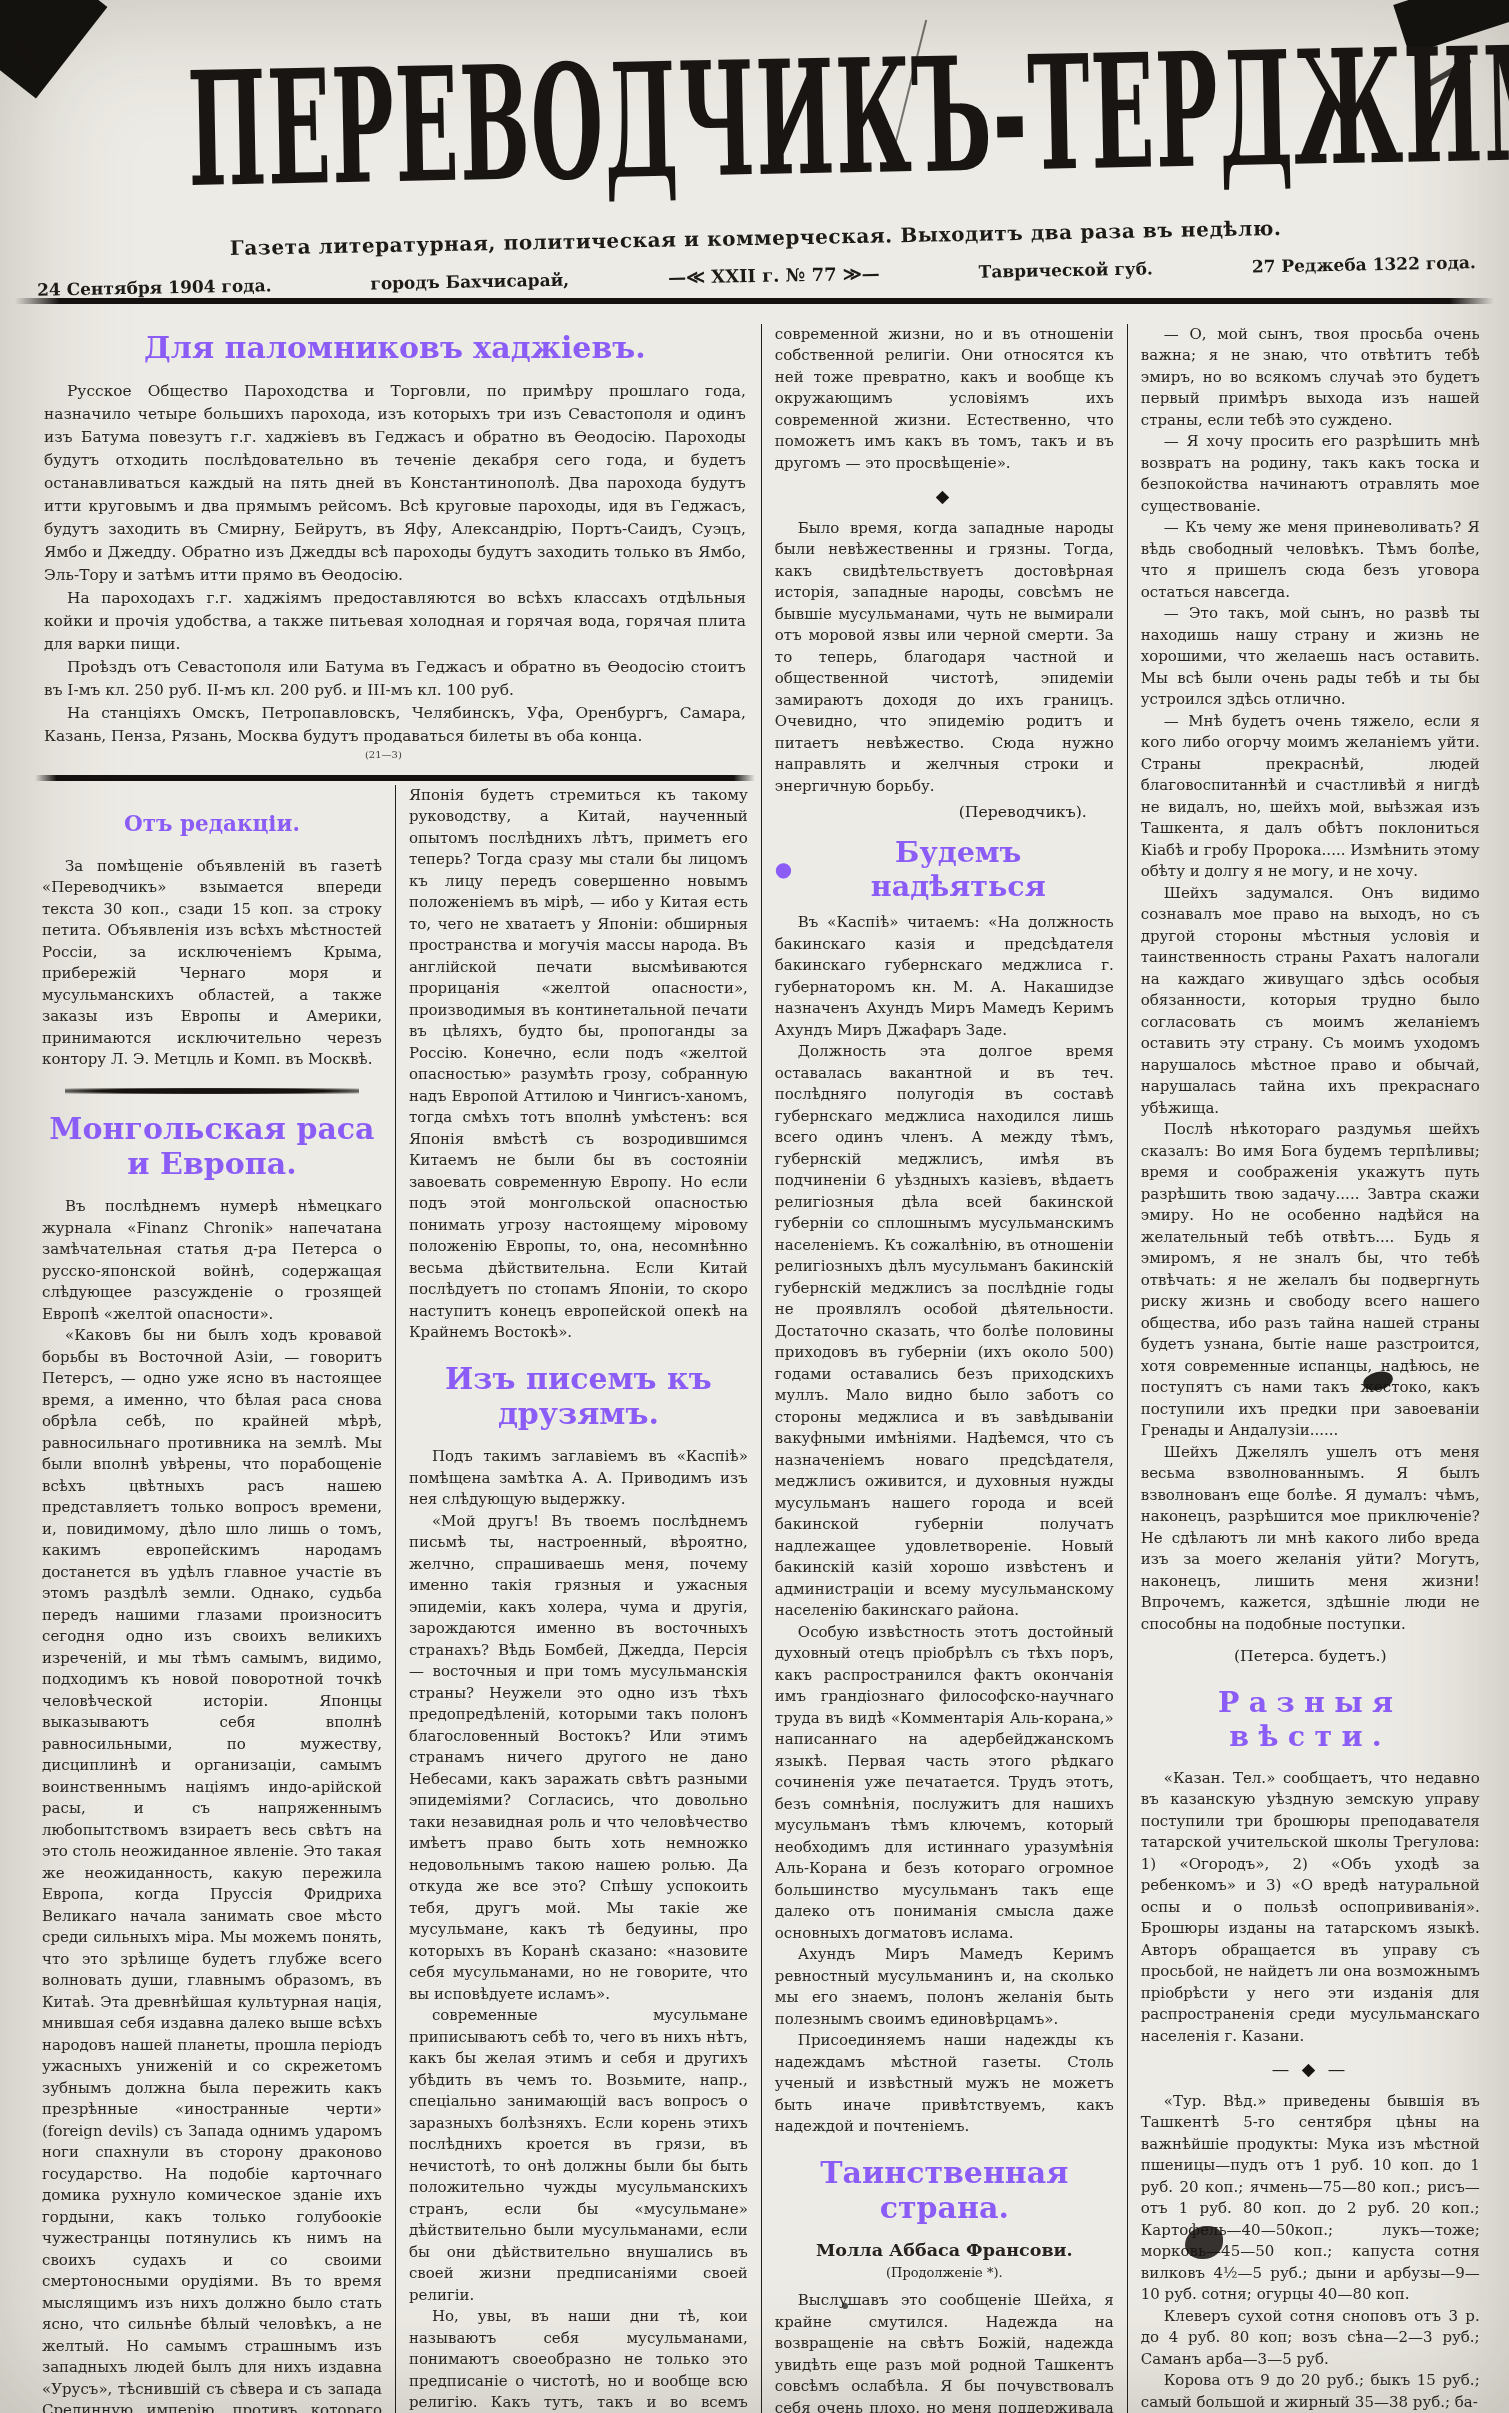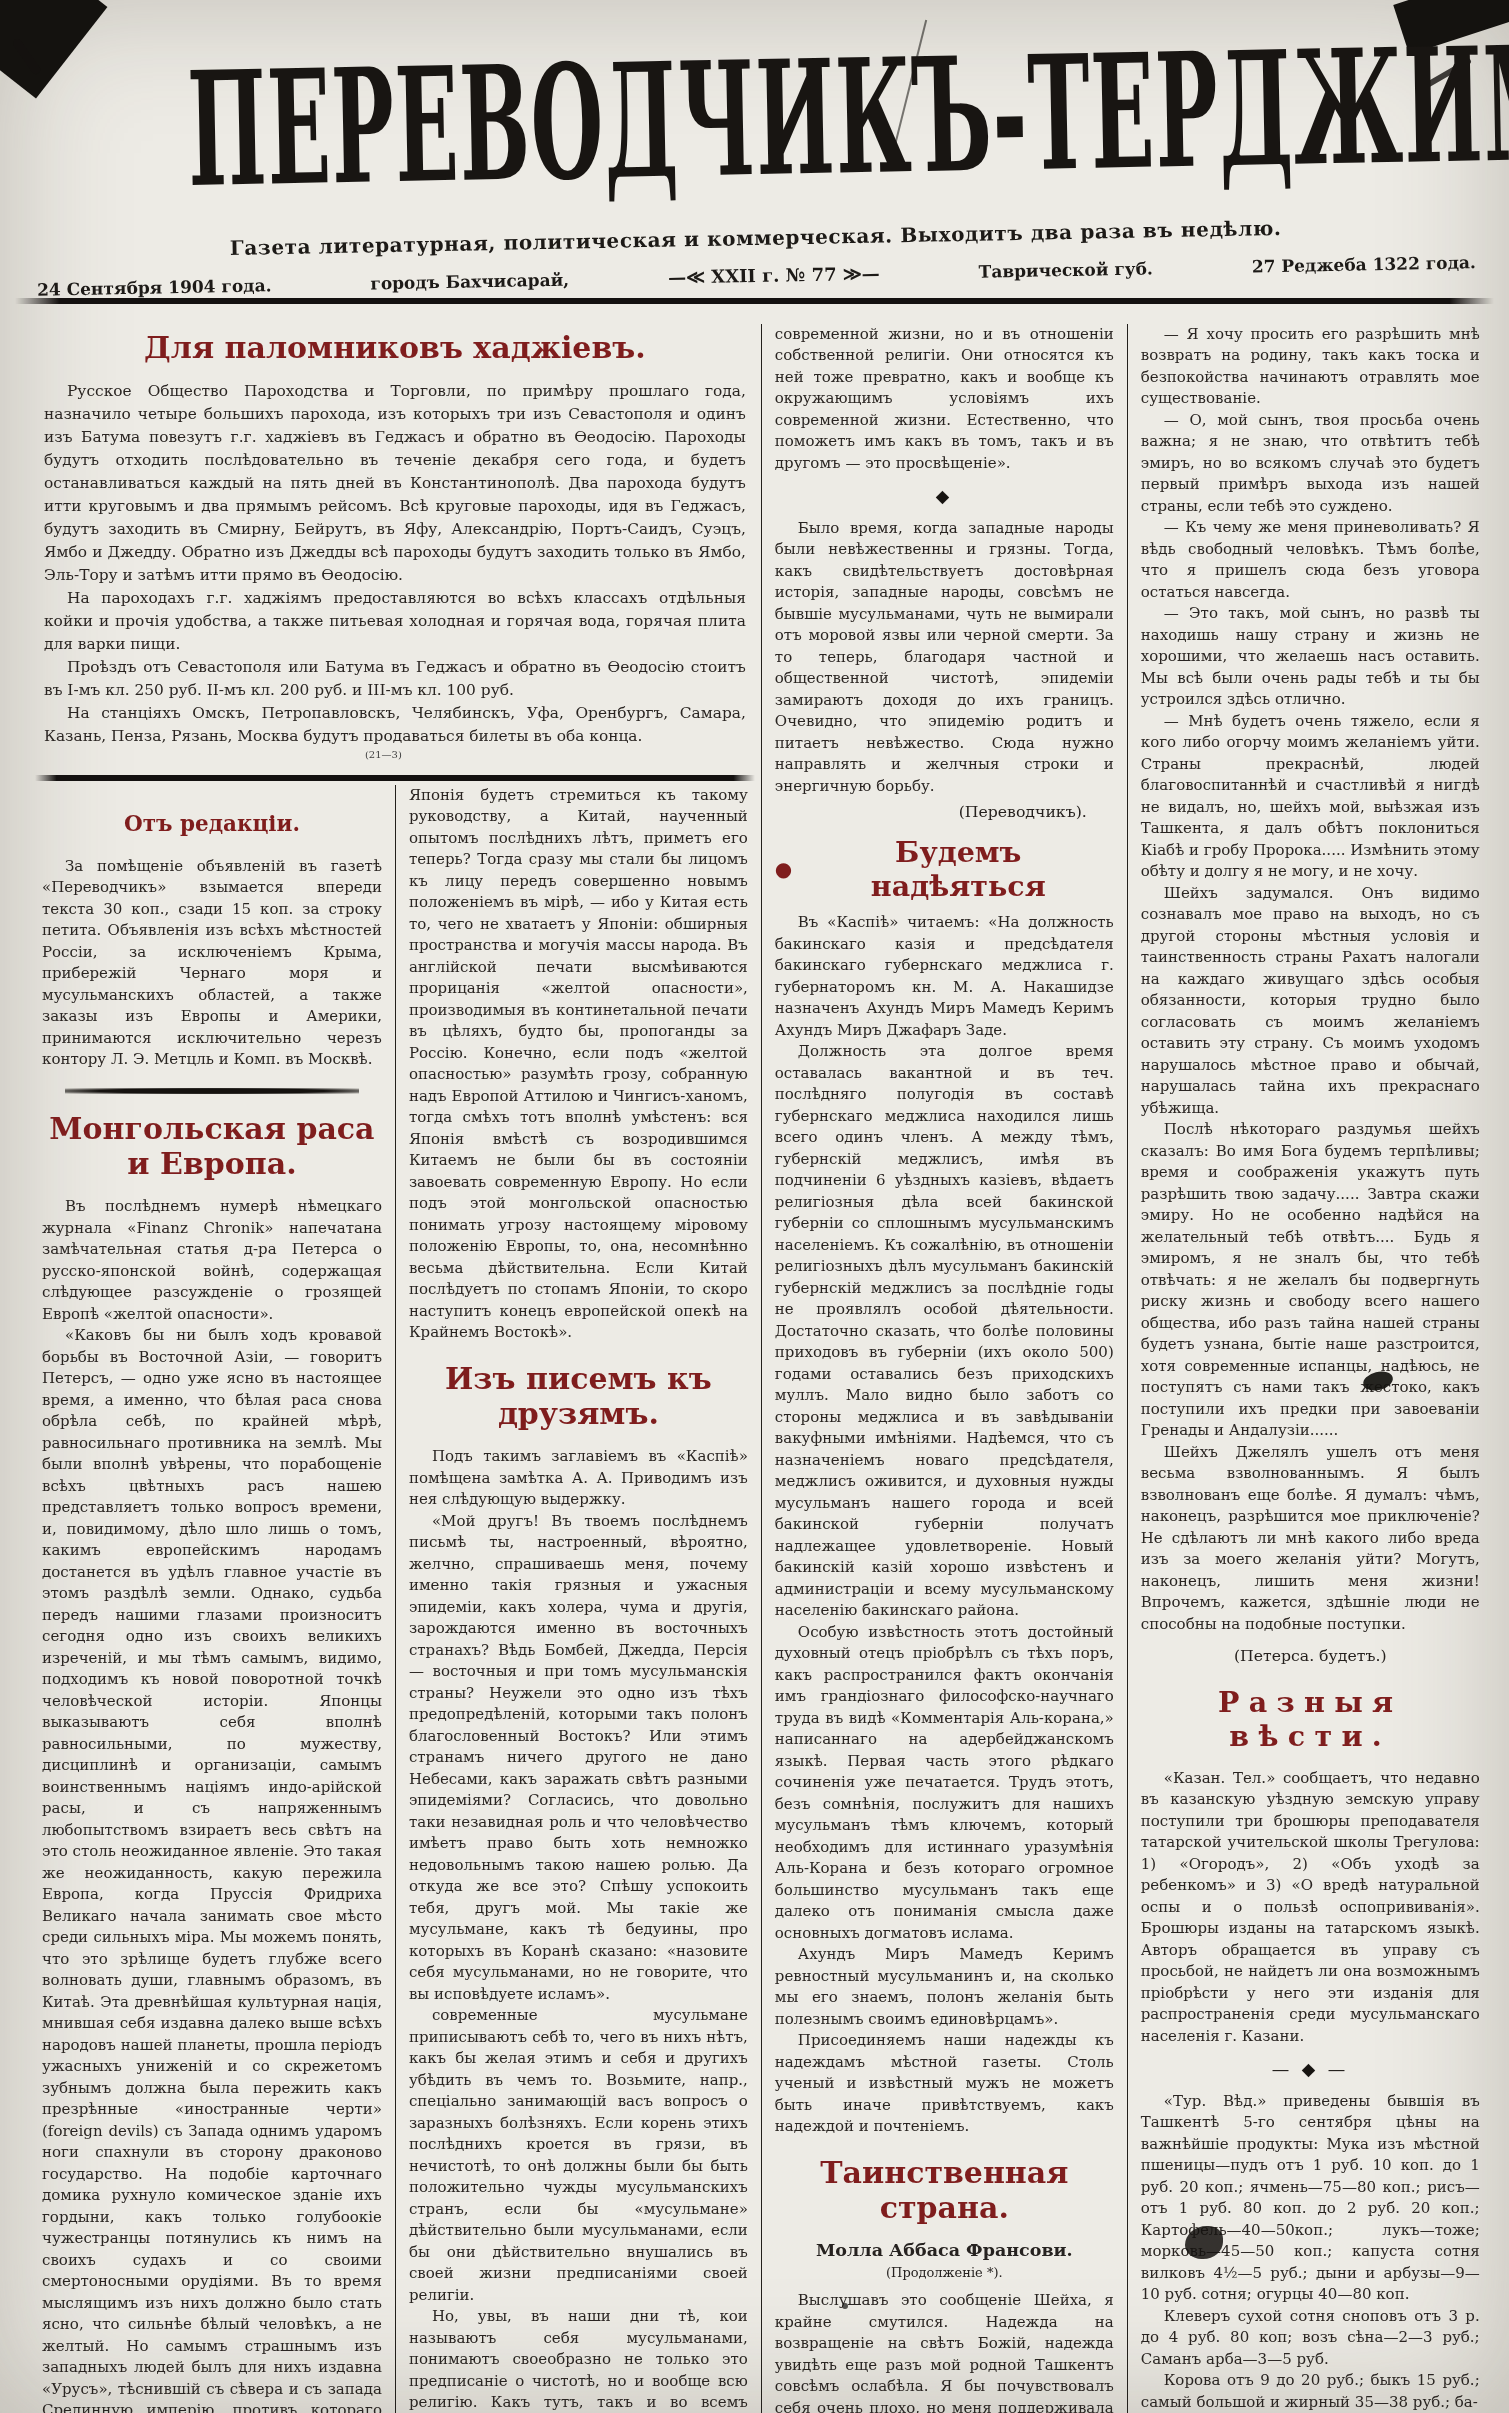--- a/index.html
+++ b/index.html
@@ -55,21 +55,21 @@
   .two-cols{display:flex;flex:1;align-items:stretch;margin-top:3.5px;}
   .col{padding:0 13px;box-sizing:border-box;}
   .colA{width:50%;}
   .colB{width:50%;border-left:1.2px solid #23201c;}
   .colC{width:25%;border-left:1.7px solid #23201c;}
   .colD{width:25%;border-left:1.2px solid #23201c;}
   .wide{padding:0 15px;}
   .section-rule{margin:15px 5.8px 0 5.8px;}
 
   
-  h1,h2,h3{font-family:"DejaVu Serif", serif;color:#7f1d1d;}
+  h1,h2,h3{font-family:"DejaVu Serif", serif;color:#8b5cf6;}
   .h-wide{margin:5.8px 0 15px 0;text-align:center;font-size:30px;font-weight:bold;}
   .h-small{margin:26px 0 20px 0;text-align:center;font-size:21.5px;font-weight:bold;}
   .h-med{margin:17.5px 0 15px 0;text-align:center;font-size:30px;font-weight:bold;}
   .h-big{margin:10.5px 0 9.3px 0;text-align:center;font-size:28.5px;font-weight:bold;}
   .spaced{letter-spacing:9.3px;margin:20px 0 15px 0;}
   .hope-title{display:flex;align-items:center;justify-content:center;gap:10.5px;}
   .bullet{font-size:20px;line-height:1;}
   .byline{text-align:center;font-size:17.5px;font-weight:bold;margin:1.2px 0 4.7px 0;}
   .contnote{text-align:center;font-size:13px;margin:0 0 10.5px 0;}
 
@@ -199,22 +199,22 @@
         <div class="contnote">(Продолженіе *).</div>
         <div class="body">
             <p>Выслушавъ это сообщеніе Шейха, я крайне смутился. Надежда на возвращеніе на свѣтъ Божій, надежда увидѣть еще разъ мой родной Ташкентъ совсѣмъ ослабѣла. Я бы почувствовалъ себя очень плохо, но меня поддерживала слабая надежда на эмира: я думалъ, что онъ разрѣшитъ мое возвращеніе въ Альгамбру, а оттуда дорога мнѣ извѣстна. Очевидно, замѣтивъ мое смущеніе, шейхъ спросилъ:</p>
           </div>
 
       </section>
     </div>
 
     <div class="col colD">
       <div class="body">
+          <p>— О, мой сынъ, твоя просьба очень важна; я не знаю, что отвѣтитъ тебѣ эмиръ, но во всякомъ случаѣ это будетъ первый примѣръ выхода изъ нашей страны, если тебѣ это суждено.</p>
           <p>— Я хочу просить его разрѣшить мнѣ возвратъ на родину, такъ какъ тоска и безпокойства начинаютъ отравлять мое существованіе.</p>
-          <p>— О, мой сынъ, твоя просьба очень важна; я не знаю, что отвѣтитъ тебѣ эмиръ, но во всякомъ случаѣ это будетъ первый примѣръ выхода изъ нашей страны, если тебѣ это суждено.</p>
           <p>— Къ чему же меня приневоливать? Я вѣдь свободный человѣкъ. Тѣмъ болѣе, что я пришелъ сюда безъ уговора остаться навсегда.</p>
           <p>— Это такъ, мой сынъ, но развѣ ты находишь нашу страну и жизнь не хорошими, что желаешь насъ оставить. Мы всѣ были очень рады тебѣ и ты бы устроился здѣсь отлично.</p>
           <p>— Мнѣ будетъ очень тяжело, если я кого либо огорчу моимъ желаніемъ уйти. Страны прекраснѣй, людей благовоспитаннѣй и счастливѣй я нигдѣ не видалъ, но, шейхъ мой, выѣзжая изъ Ташкента, я далъ обѣтъ поклониться Кіабѣ и гробу Пророка..... Измѣнить этому обѣту и долгу я не могу, и не хочу.</p>
           <p>Шейхъ задумался. Онъ видимо сознавалъ мое право на выходъ, но съ другой стороны мѣстныя условія и таинственность страны Рахатъ налогали на каждаго живущаго здѣсь особыя обязанности, которыя трудно было согласовать съ моимъ желаніемъ оставить эту страну. Съ моимъ уходомъ нарушалось мѣстное право и обычай, нарушалась тайна ихъ прекраснаго убѣжища.</p>
           <p>Послѣ нѣкотораго раздумья шейхъ сказалъ: Во имя Бога будемъ терпѣливы; время и соображенія укажутъ путь разрѣшить твою задачу..... Завтра скажи эмиру. Но не особенно надѣйся на желательный тебѣ отвѣтъ.... Будь я эмиромъ, я не зналъ бы, что тебѣ отвѣчать: я не желалъ бы подвергнуть риску жизнь и свободу всего нашего общества, ибо разъ тайна нашей страны будетъ узнана, бытіе наше разстроится, хотя современные испанцы, надѣюсь, не поступятъ съ нами такъ жестоко, какъ поступили ихъ предки при завоеваніи Гренады и Андалузіи......</p>
           <p>Шейхъ Джелялъ ушелъ отъ меня весьма взволнованнымъ. Я былъ взволнованъ еще болѣе. Я думалъ: чѣмъ, наконецъ, разрѣшится мое приключеніе? Не сдѣлаютъ ли мнѣ какого либо вреда изъ за моего желанія уйти? Могутъ, наконецъ, лишить меня жизни! Впрочемъ, кажется, здѣшніе люди не способны на подобные поступки.</p>
         </div>
       <div class="tbc">(Петерса. будетъ.)</div>
 
       <section>

